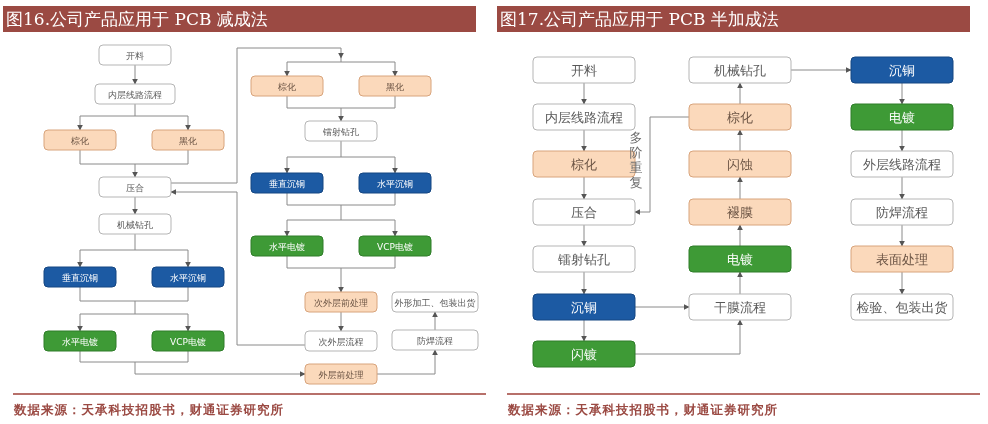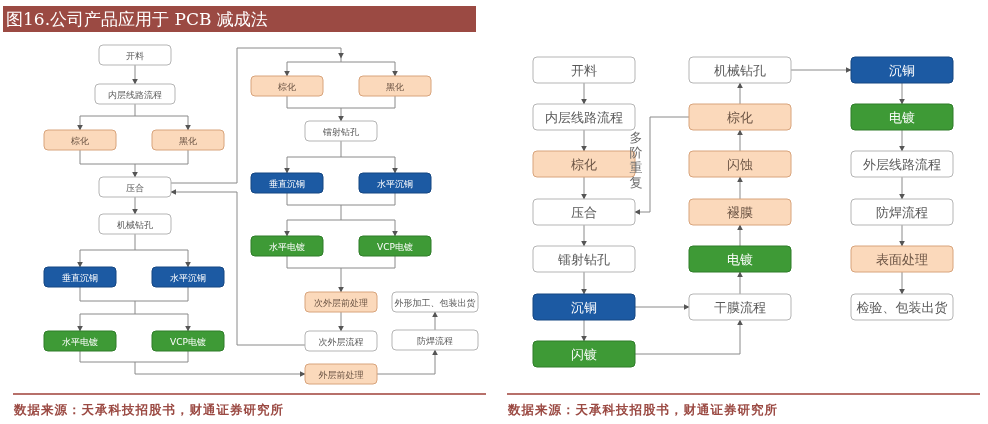--- a/index.html
+++ b/index.html
@@ -165,20 +165,21 @@
           <rect x="392" y="292" width="86" height="20" rx="4" ry="4" fill="#ffffff" stroke="#b5b5b5" class="node-rect"></rect>
           <text x="435" y="302.5" class="node-text" font-size="9" fill="#595959">外形加工、包装出货</text>
         </g>
       </g>
   </svg>
   <div class="footer-rule"></div>
   <div class="footer-text">数据来源：天承科技招股书，财通证券研究所</div>
 </div>
 
 <div class="panel panel-right">
+  <div class="title-bar">图17.公司产品应用于 PCB 半加成法</div>
   <svg class="flow" id="svg-right" width="494" height="424">
     <defs>
       <marker id="arrowR" viewBox="0 0 10 10" refX="9" refY="5" markerWidth="6" markerHeight="6" orient="auto-start-reverse">
         <path d="M0,0 L10,5 L0,10 z" fill="#555"></path>
       </marker>
     </defs>
     <g id="edges-right">
         <polyline points="90,83 90,104" class="edge" marker-end="url(#arrowR)"></polyline>
         <polyline points="90,130 90,151" class="edge" marker-end="url(#arrowR)"></polyline>
         <polyline points="90,177 90,199" class="edge" marker-end="url(#arrowR)"></polyline>

